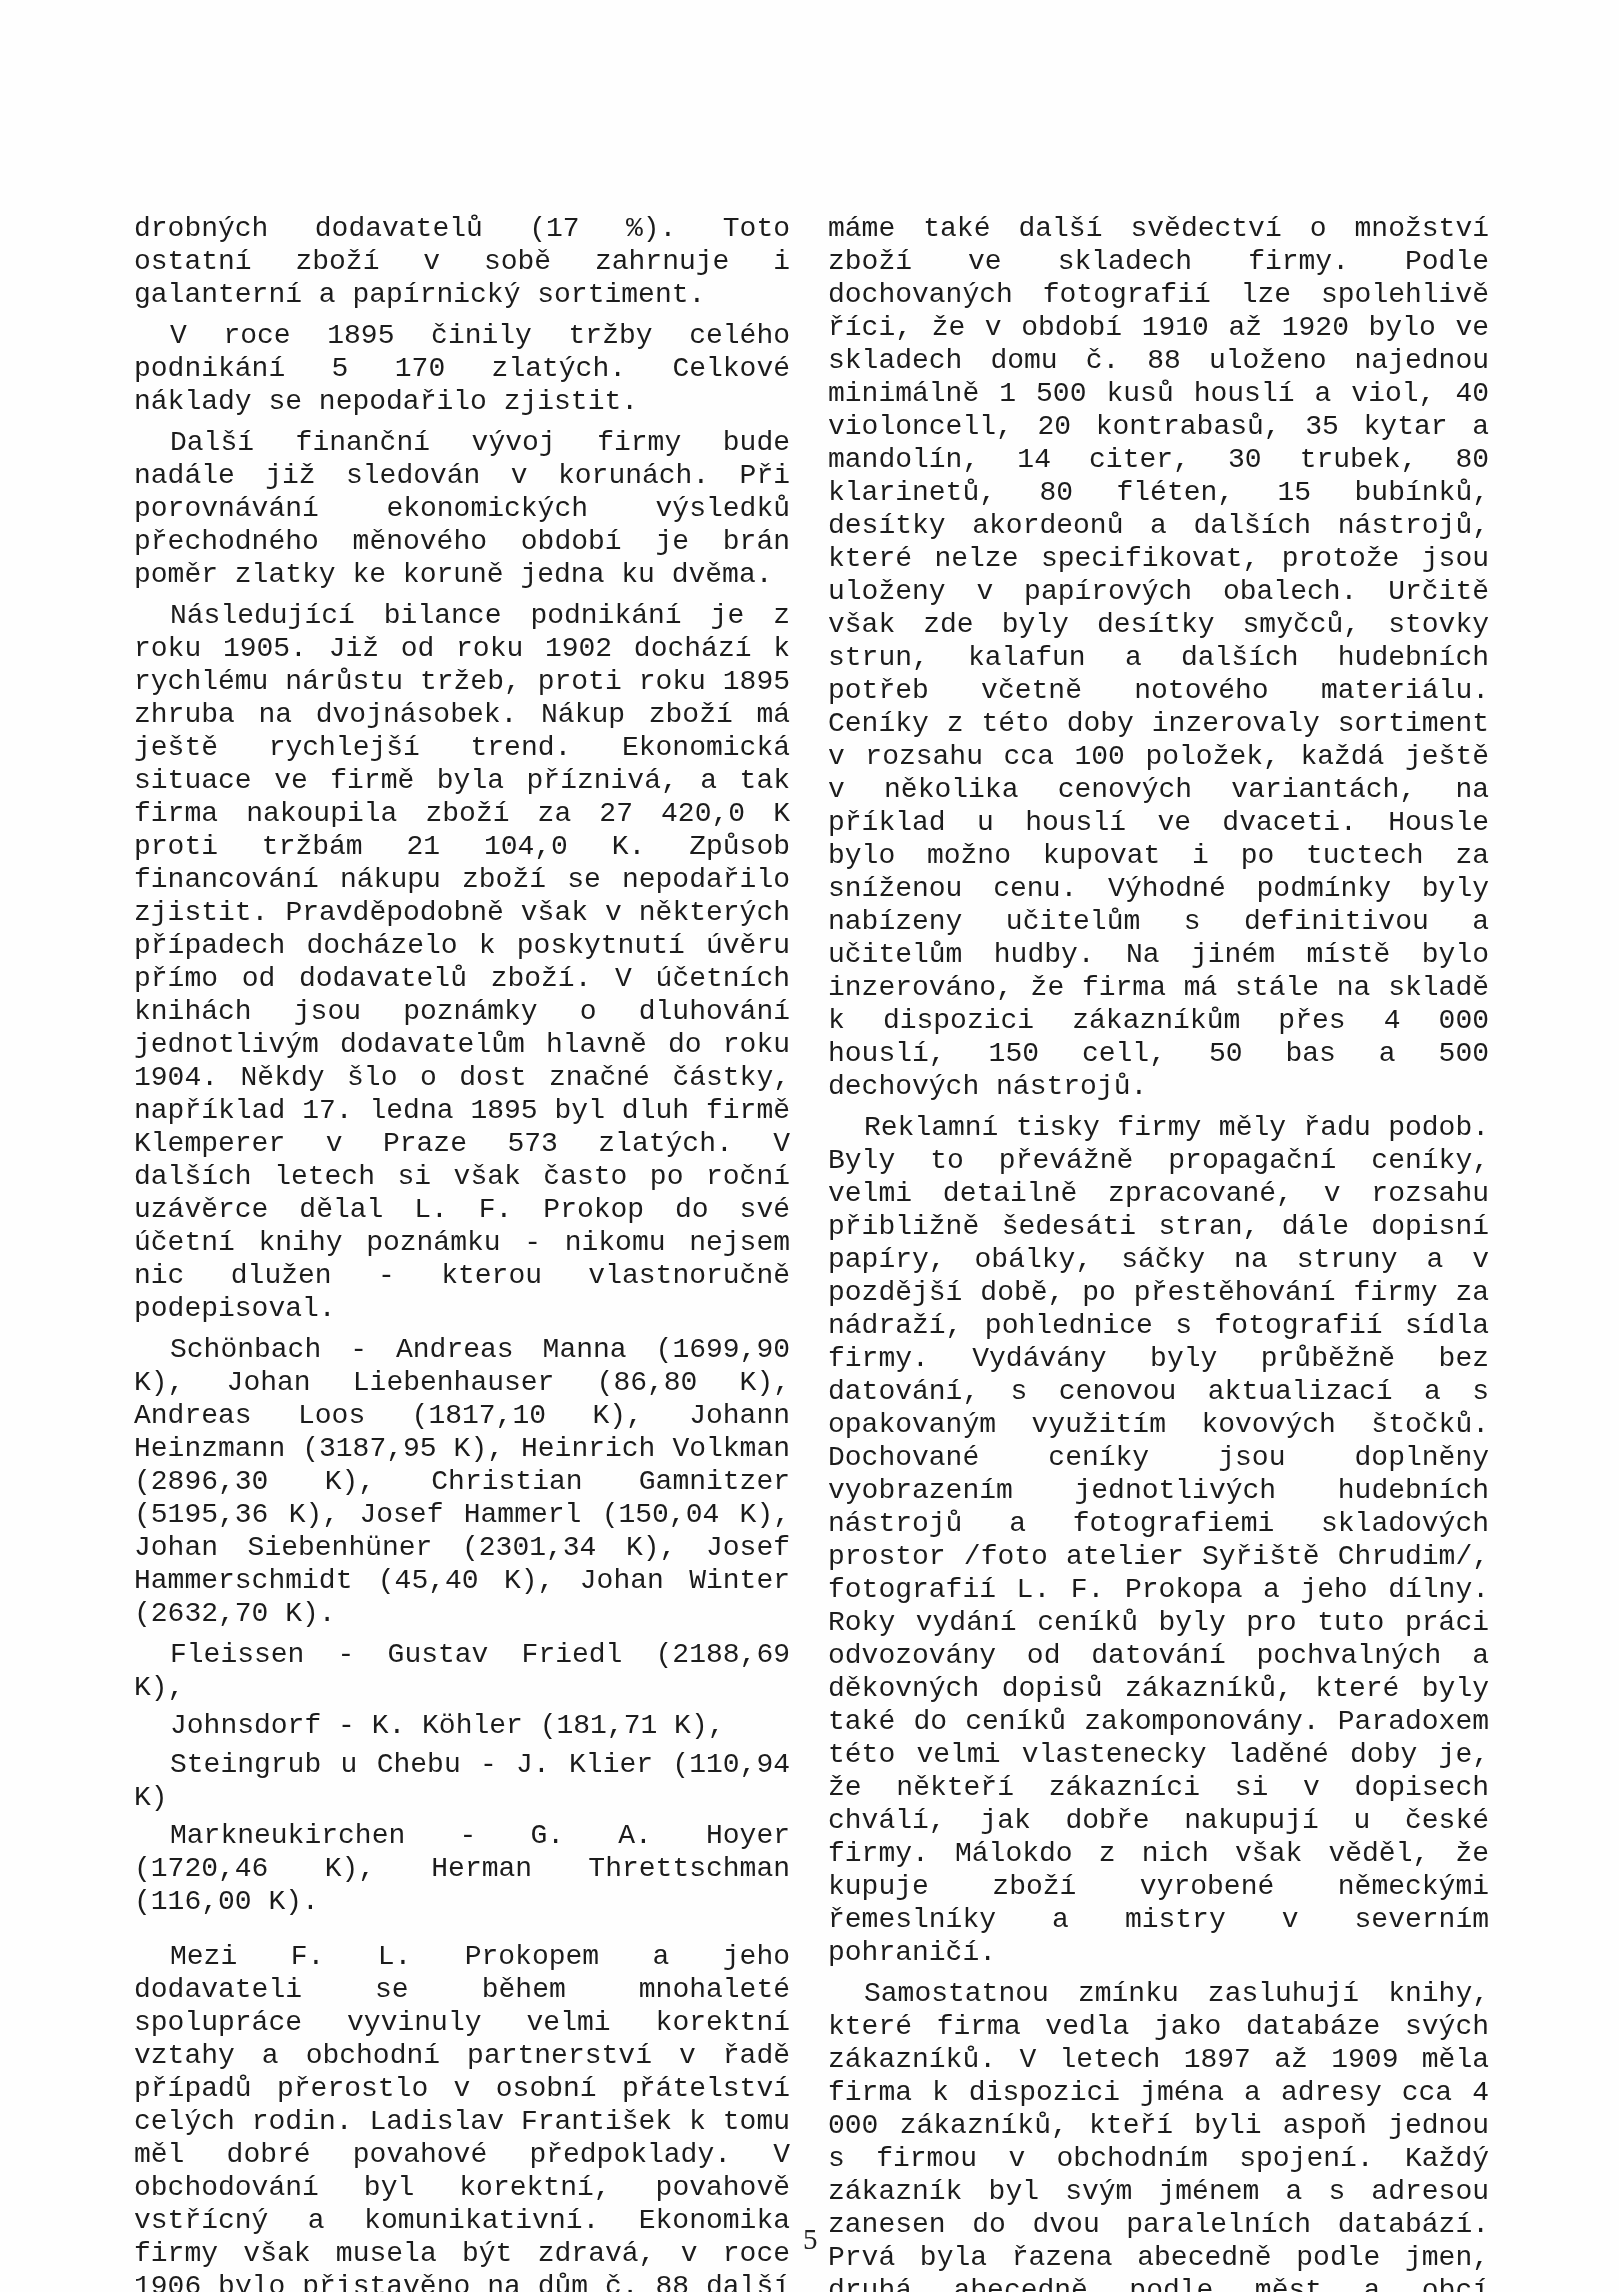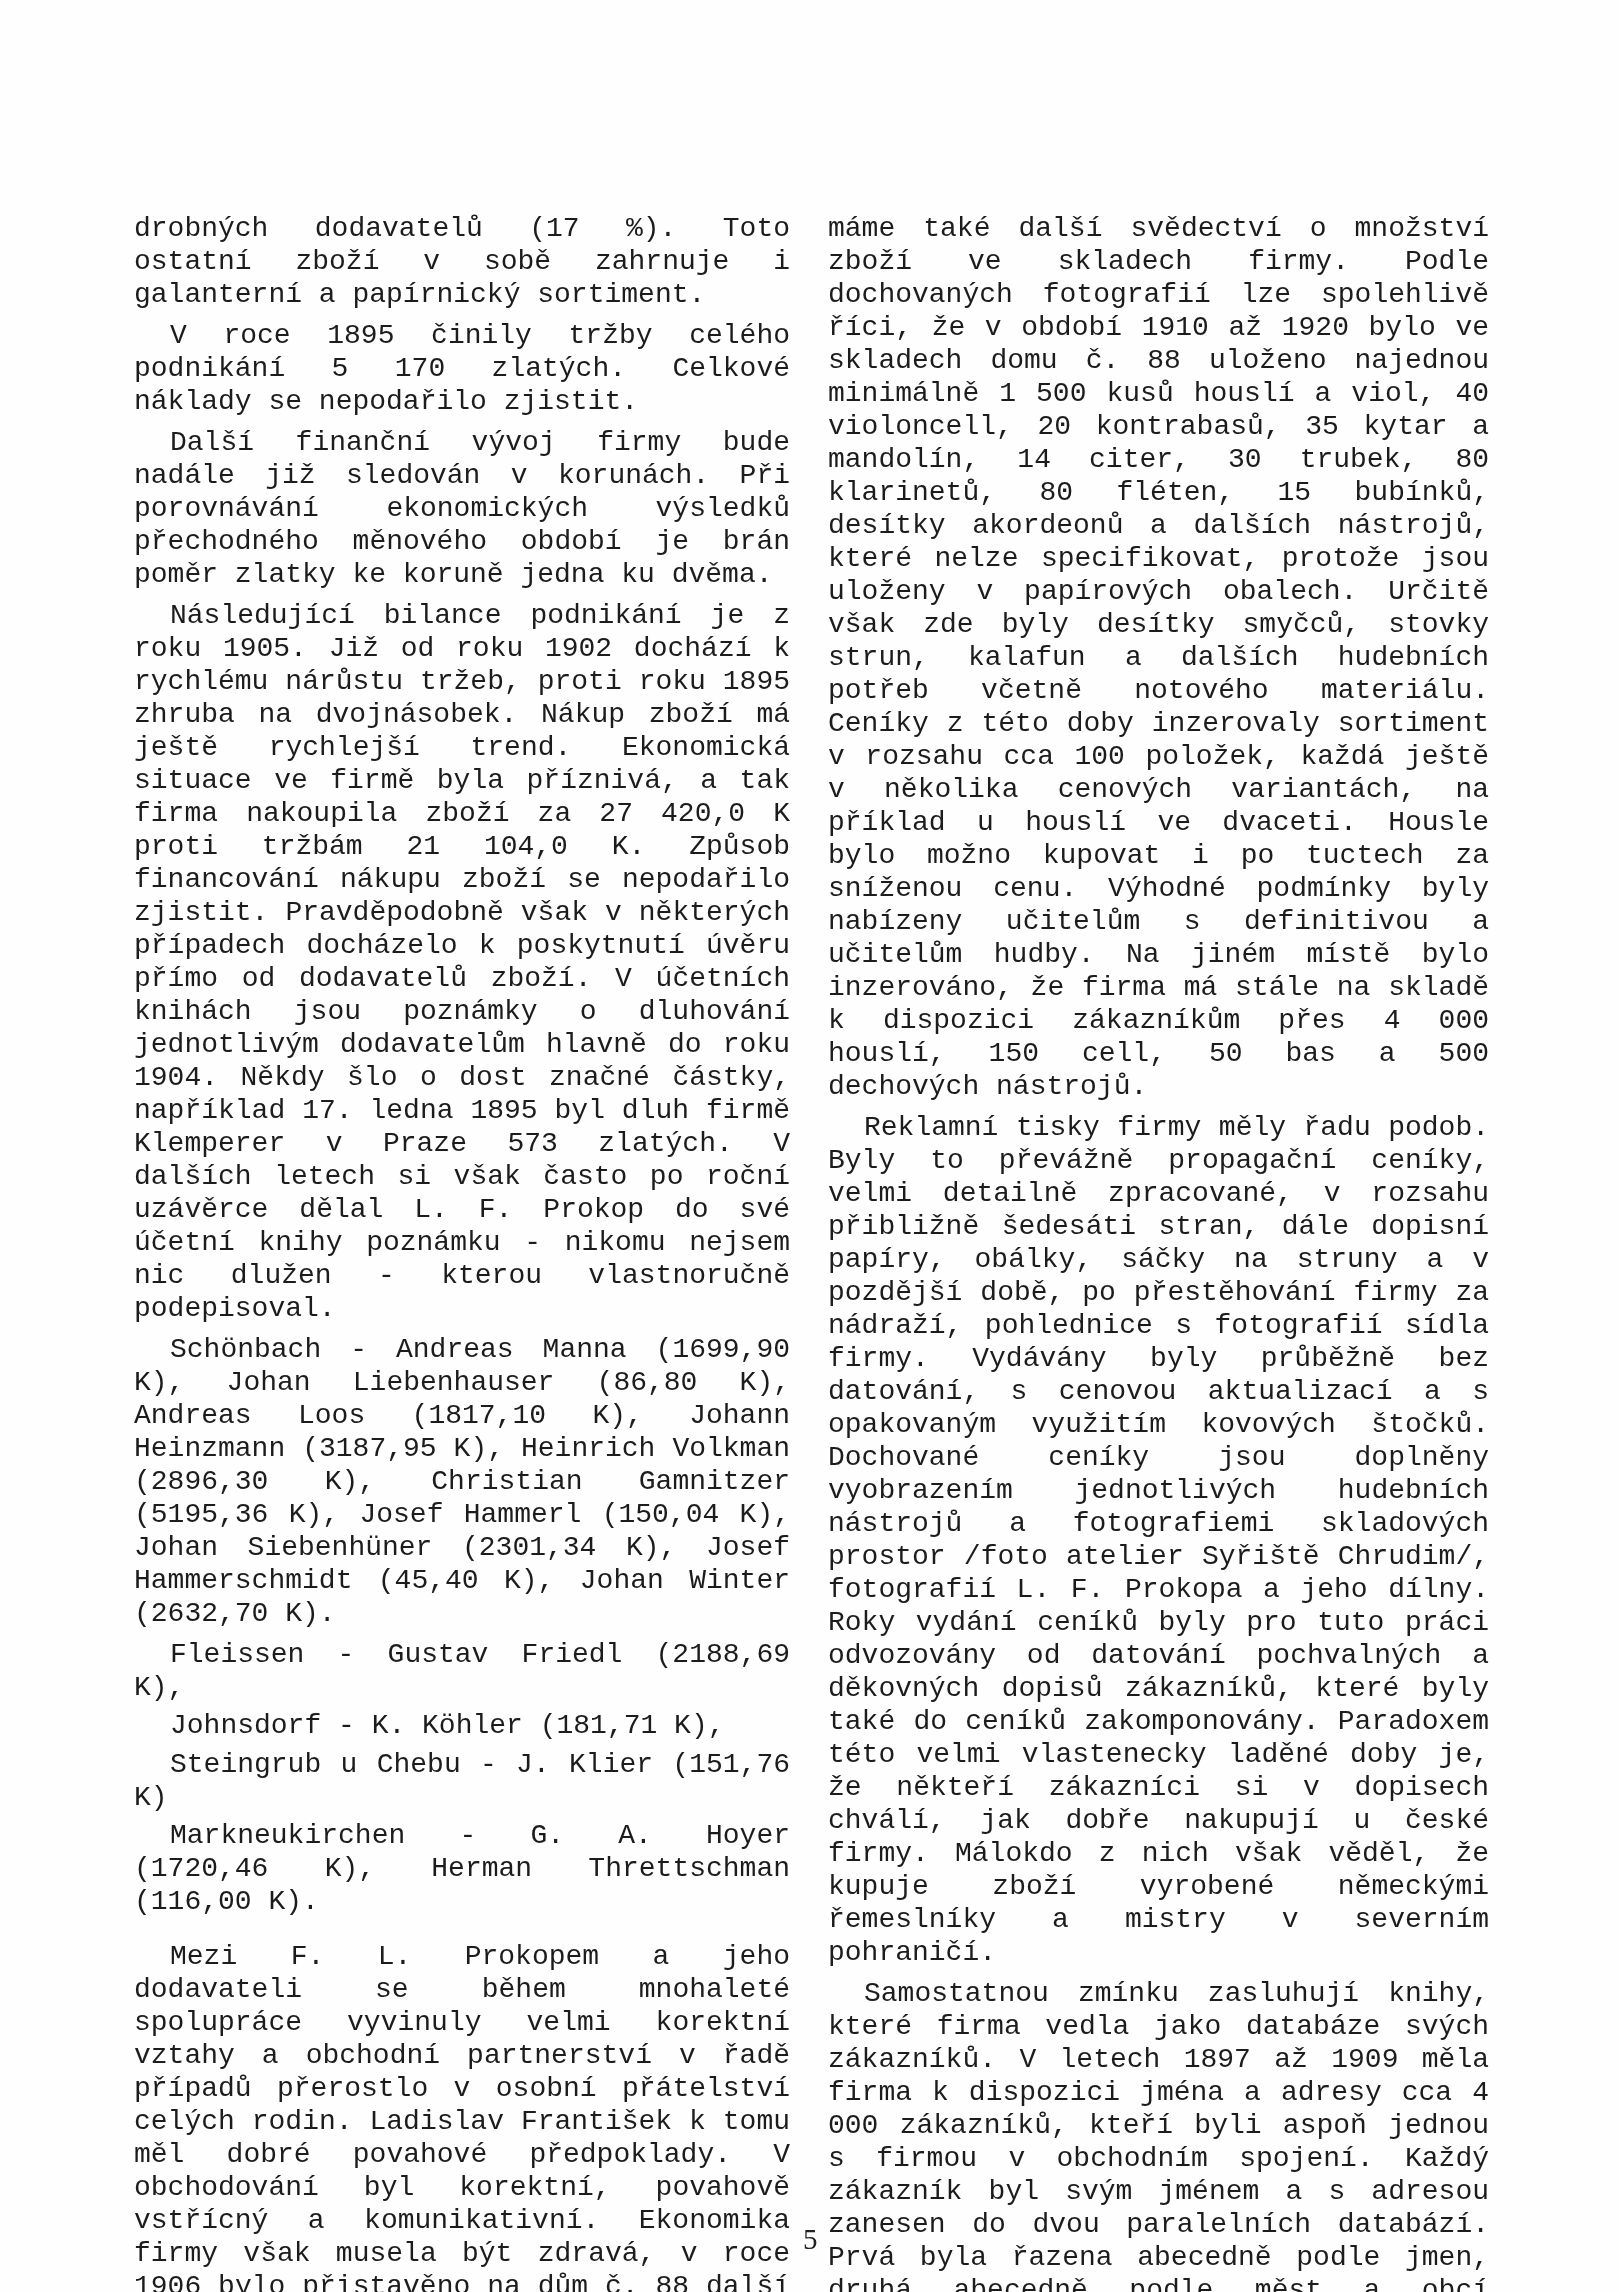--- a/index.html
+++ b/index.html
@@ -28,21 +28,21 @@
 
 <div class="page">
   <div class="col col-left" id="left-col">
       <p class="noindent">drobných dodavatelů (17 %). Toto ostatní zboží v sobě zahrnuje i galanterní a papírnický sortiment.</p>
       <p class="indent">V roce 1895 činily tržby celého podnikání 5 170 zlatých. Celkové náklady se nepodařilo zjistit.</p>
       <p class="indent">Další finanční vývoj firmy bude nadále již sledován v korunách. Při porovnávání ekonomických výsledků přechodného měnového období je brán poměr zlatky ke koruně jedna ku dvěma.</p>
       <p class="indent">Následující bilance podnikání je z roku 1905. Již od roku 1902 dochází k rychlému nárůstu tržeb, proti roku 1895 zhruba na dvojnásobek. Nákup zboží má ještě rychlejší trend. Ekonomická situace ve firmě byla příznivá, a tak firma nakoupila zboží za 27 420,0 K proti tržbám 21 104,0 K. Způsob financování nákupu zboží se nepodařilo zjistit. Pravděpodobně však v některých případech docházelo k poskytnutí úvěru přímo od dodavatelů zboží. V účetních knihách jsou poznámky o dluhování jednotlivým dodavatelům hlavně do roku 1904. Někdy šlo o dost značné částky, například 17. ledna 1895 byl dluh firmě Klemperer v Praze 573 zlatých. V dalších letech si však často po roční uzávěrce dělal L. F. Prokop do své účetní knihy poznámku - nikomu nejsem nic dlužen - kterou vlastnoručně podepisoval.</p>
       <p class="indent">Schönbach - Andreas Manna (1699,90 K), Johan Liebenhauser (86,80 K), Andreas Loos (1817,10 K), Johann Heinzmann (3187,95 K), Heinrich Volkman (2896,30 K), Christian Gamnitzer (5195,36 K), Josef Hammerl (150,04 K), Johan Siebenhüner (2301,34 K), Josef Hammerschmidt (45,40 K), Johan Winter (2632,70 K).</p>
       <p class="list">Fleissen - Gustav Friedl (2188,69 K),</p>
       <p class="list">Johnsdorf - K. Köhler (181,71 K),</p>
-      <p class="list">Steingrub u Chebu - J. Klier (151,76 K)</p>
+      <p class="list">Steingrub u Chebu - J. Klier (110,94 K)</p>
       <p class="indent">Markneukirchen - G. A. Hoyer (1720,46 K), Herman Threttschman (116,00 K).</p>
       <p class="indent gap">Mezi F. L. Prokopem a jeho dodavateli se během mnohaleté spolupráce vyvinuly velmi korektní vztahy a obchodní partnerství v řadě případů přerostlo v osobní přátelství celých rodin. Ladislav František k tomu měl dobré povahové předpoklady. V obchodování byl korektní, povahově vstřícný a komunikativní. Ekonomika firmy však musela být zdravá, v roce 1906 bylo přistavěno na dům č. 88 další patro. Stavbu provedla firma stavitele Aloise Prokopa. (Pravděpodobně shoda jmen bez příbuzenského vztahu). Hodnota realizovaných stavebních prací činila 8 715,87 korun. Úvěr na stavbu byl splacen do roku 1919.</p>
       <p class="indent">Příznivý trend tržeb dále pokračoval a v roce 1912 dosáhly již 55 729 korun. Z období po roce 1910</p>
     </div>
   <div class="col col-right" id="right-col">
       <p class="noindent">máme také další svědectví o množství zboží ve skladech firmy. Podle dochovaných fotografií lze spolehlivě říci, že v období 1910 až 1920 bylo ve skladech domu č. 88 uloženo najednou minimálně 1 500 kusů houslí a viol, 40 violoncell, 20 kontrabasů, 35 kytar a mandolín, 14 citer, 30 trubek, 80 klarinetů, 80 fléten, 15 bubínků, desítky akordeonů a dalších nástrojů, které nelze specifikovat, protože jsou uloženy v papírových obalech. Určitě však zde byly desítky smyčců, stovky strun, kalafun a dalších hudebních potřeb včetně notového materiálu. Ceníky z této doby inzerovaly sortiment v rozsahu cca 100 položek, každá ještě v několika cenových variantách, na příklad u houslí ve dvaceti. Housle bylo možno kupovat i po tuctech za sníženou cenu. Výhodné podmínky byly nabízeny učitelům s definitivou a učitelům hudby. Na jiném místě bylo inzerováno, že firma má stále na skladě k dispozici zákazníkům přes 4 000 houslí, 150 cell, 50 bas a 500 dechových nástrojů.</p>
       <p class="indent">Reklamní tisky firmy měly řadu podob. Byly to převážně propagační ceníky, velmi detailně zpracované, v rozsahu přibližně šedesáti stran, dále dopisní papíry, obálky, sáčky na struny a v pozdější době, po přestěhování firmy za nádraží, pohlednice s fotografií sídla firmy. Vydávány byly průběžně bez datování, s cenovou aktualizací a s opakovaným využitím kovových štočků. Dochované ceníky jsou doplněny vyobrazením jednotlivých hudebních nástrojů a fotografiemi skladových prostor /foto atelier Syřiště Chrudim/, fotografií L. F. Prokopa a jeho dílny. Roky vydání ceníků byly pro tuto práci odvozovány od datování pochvalných a děkovných dopisů zákazníků, které byly také do ceníků zakomponovány. Paradoxem této velmi vlastenecky laděné doby je, že někteří zákazníci si v dopisech chválí, jak dobře nakupují u české firmy. Málokdo z nich však věděl, že kupuje zboží vyrobené německými řemeslníky a mistry v severním pohraničí.</p>
       <p class="indent">Samostatnou zmínku zasluhují knihy, které firma vedla jako databáze svých zákazníků. V letech 1897 až 1909 měla firma k dispozici jména a adresy cca 4 000 zákazníků, kteří byli aspoň jednou s firmou v obchodním spojení. Každý zákazník byl svým jménem a s adresou zanesen do dvou paralelních databází. Prvá byla řazena abecedně podle jmen, druhá abecedně podle měst a obcí bydliště zákazníků. Celkem zde bylo evidováno více než 2 000 obcí a měst, převážně v Čechách a na Moravě. Zajímavá je skutečnost, že firma navázala v této době obchodní vztah s českým mistrem houslařem Františkem Špidlenem, který v těchto letech pracoval jako houslař carské konzervatoře v Moskvě. Rodina Špidlenů je i v současné době špičkou houslařského umění. Vázané knihy rozměrů 22x33cm byly soustavně doplňovány a u stálých zákazníků byly evidovány všechny nové objednávky. Následně byly podle těchto údajů rozesílány aktualizované ceníky zboží</p>
     </div>
   <div class="pagenum">5</div>

